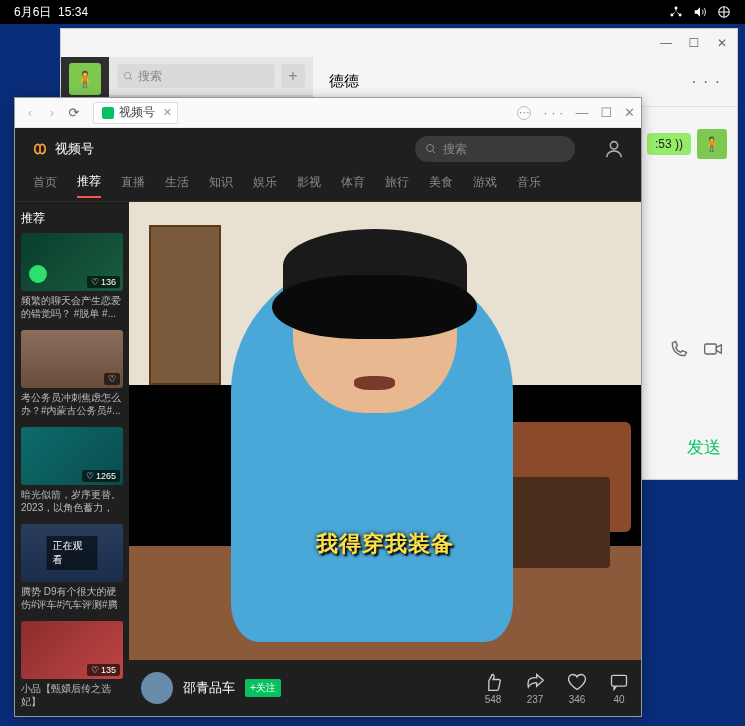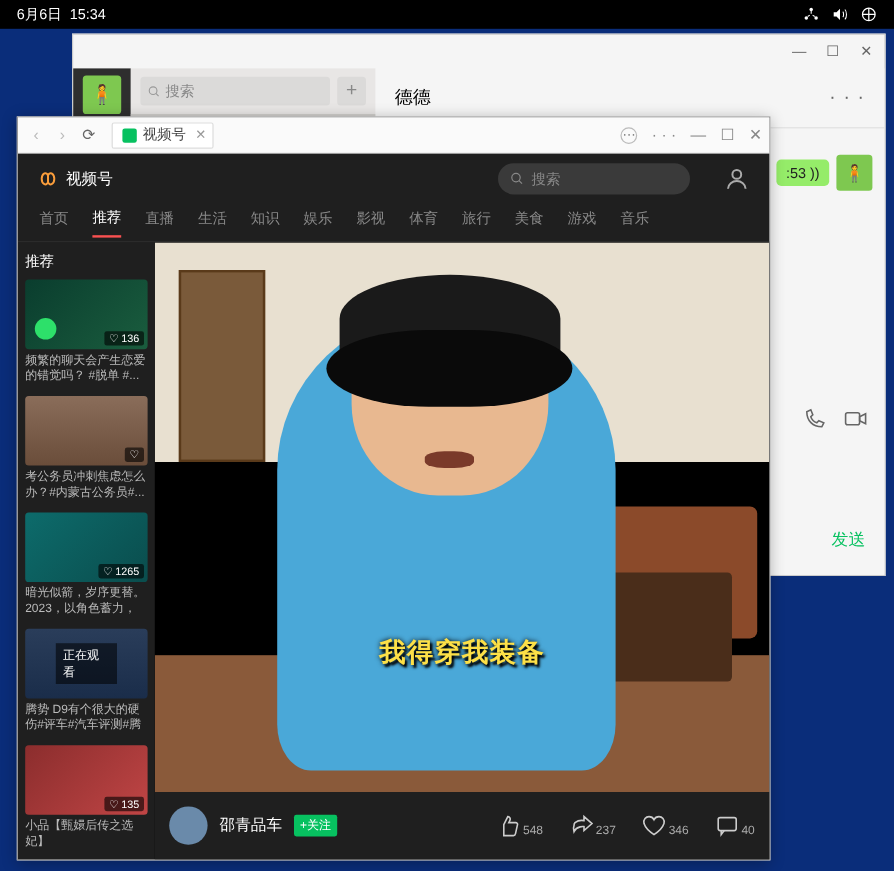--- a/index.html
+++ b/index.html
@@ -29,21 +29,21 @@
 .wc-chat-header { height: 50px; border-bottom: 1px solid #e0e0e0; display: flex; align-items: center; justify-content: space-between; padding: 0 16px; }
 .wc-chat-title { font-size: 15px; color: #000; }
 .wc-dots { color: #666; letter-spacing: 1px; cursor: pointer; }
 .wc-chat-top { height: 20px; font-size: 11px; color: #aaa; text-align: center; padding-top: 4px; }
 .wc-bubbles { position: absolute; right: 10px; top: 72px; display: flex; flex-direction: row; gap: 8px; }
 .wc-bubble-row { display: flex; align-items: center; gap: 6px; }
 .wc-bubble { background: #95ec69; border-radius: 4px; padding: 4px 8px; font-size: 12px; color: #222; }
 .wc-bubble-ava { width: 30px; height: 30px; background: #7ec850; border-radius: 3px; display: flex; align-items: center; justify-content: center; font-size: 14px; }
 .wc-toolbar { position: absolute; right: 14px; bottom: 120px; display: flex; gap: 14px; color: #666; }
 .wc-toolbar svg { width: 20px; height: 20px; }
-.wc-send { position: absolute; right: 16px; bottom: 20px; color: #07c160; font-size: 14px; cursor: pointer; }
+.wc-send { position: absolute; right: 16px; bottom: 20px; color: #07c160; font-size: 17px; cursor: pointer; }
 
 
 .vw { position: absolute; top: 97px; left: 14px; width: 628px; height: 620px; background: #fff; border: 1px solid #999; display: flex; flex-direction: column; box-shadow: 0 2px 12px rgba(0,0,0,0.3); }
 .vw-titlebar { height: 30px; background: #fafafa; display: flex; align-items: center; padding: 0 6px; border-bottom: 1px solid #e8e8e8; }
 .vw-nav { display: flex; gap: 4px; align-items: center; }
 .vw-nav-btn { width: 18px; height: 18px; color: #bbb; display: flex; align-items: center; justify-content: center; font-size: 13px; }
 .vw-tab { margin-left: 10px; height: 22px; background: #fff; border: 1px solid #ddd; border-radius: 2px; padding: 0 22px 0 8px; display: flex; align-items: center; gap: 5px; font-size: 12px; color: #444; position: relative; }
 .vw-tab .snd { width: 12px; height: 12px; background: #07c160; border-radius: 2px; }
 .vw-tab .x { position: absolute; right: 5px; color: #999; font-size: 11px; cursor: pointer; }
 .vw-title-btns { margin-left: auto; display: flex; gap: 12px; align-items: center; color: #888; font-size: 13px; }
@@ -87,21 +87,21 @@
 .scene .mouth { position: absolute; top: 38%; left: 44%; width: 8%; height: 3%; background: #7a3a2a; border-radius: 40%; }
 .scene .sofa { position: absolute; top: 48%; right: 2%; width: 28%; height: 24%; background: #8b4a2a; border-radius: 6px; }
 .scene .table { position: absolute; top: 60%; right: 6%; width: 24%; height: 20%; background: #4a2d1a; border-radius: 4px; }
 .vw-caption { position: absolute; bottom: 22%; left: 50%; transform: translateX(-50%); color: #fde047; font-size: 22px; font-weight: 700; text-shadow: 0 0 4px #000, 2px 2px 2px #000; letter-spacing: 1px; white-space: nowrap; }
 
 .vw-info { height: 56px; background: #1f1f1f; display: flex; align-items: center; padding: 0 12px; gap: 10px; }
 .vw-author-ava { width: 32px; height: 32px; background: #6a8aaa; border-radius: 50%; }
 .vw-author-name { color: #fff; font-size: 13px; }
 .vw-follow { background: #07c160; color: #fff; font-size: 10px; padding: 2px 5px; border-radius: 2px; cursor: pointer; }
 .vw-stats { margin-left: auto; display: flex; gap: 22px; }
-.vw-stat { display: flex; flex-direction: row; align-items: flex-end; gap: 2px; color: #ccc; cursor: pointer; }
+.vw-stat { display: flex; flex-direction: column; align-items: center; gap: 2px; color: #ccc; cursor: pointer; }
 .vw-stat svg { width: 20px; height: 20px; }
 .vw-stat .n { font-size: 10px; color: #aaa; }
 </style>
 </head>
 <body>
 
 <div class="os-bar">
   <div><span>6月6日</span>&nbsp;&nbsp;<span>15:34</span></div>
   <div class="right">
     <svg class="os-icon" viewBox="0 0 24 24" fill="#fff">

